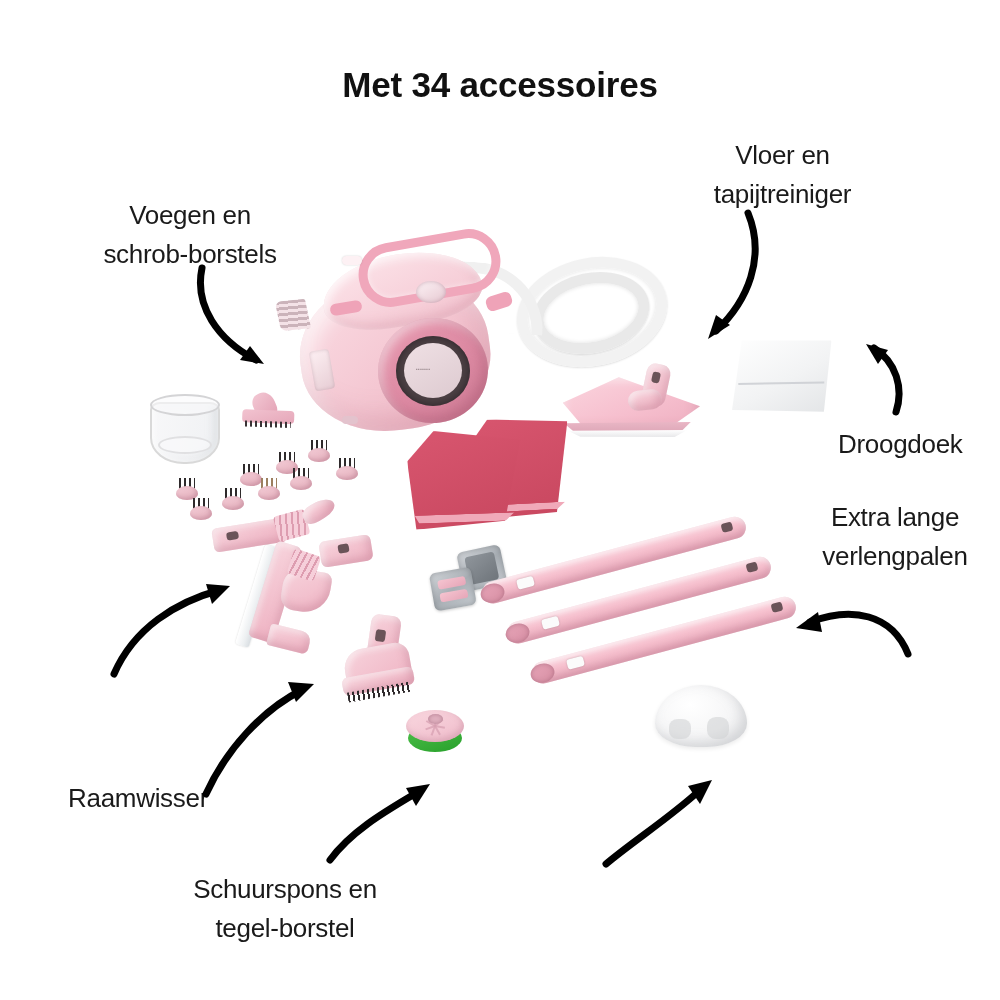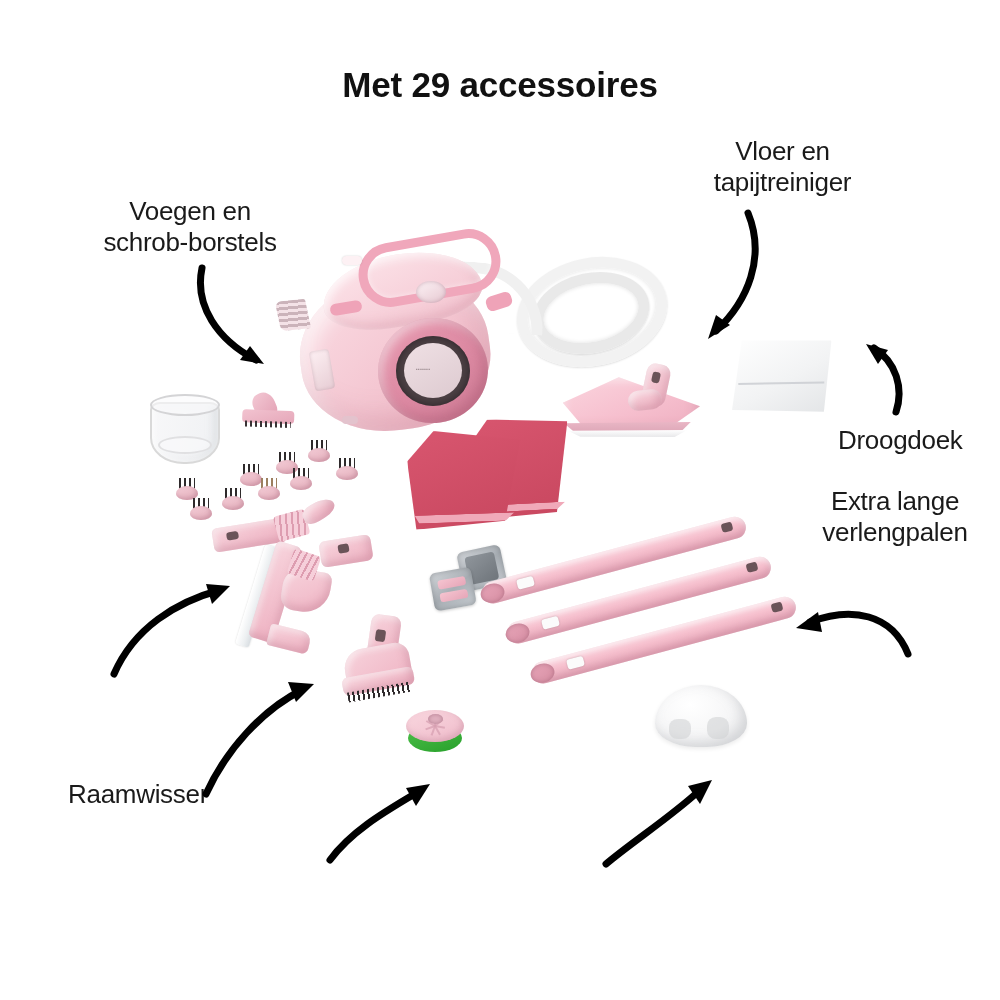--- a/index.html
+++ b/index.html
@@ -29,21 +29,21 @@
     font-size: 35px;
     font-weight: bold;
     color: #111111;
     letter-spacing: -0.2px;
   }
 
   
   .label {
     position: absolute;
     font-size: 26px;
-    line-height: 31px;
+    line-height: 39px;
     color: #1a1a1a;
     font-weight: 400;
     white-space: pre-line;
     letter-spacing: -0.3px;
   }
   .label.c { text-align: center; }
   .label.l { text-align: left; }
 
   
   .arrow { position: absolute; overflow: visible; }
@@ -297,21 +297,21 @@
   .uBristles {
     position: absolute;
     background: repeating-linear-gradient(90deg,#2f2a2c 0 2px, transparent 2px 5px);
   }
 </style>
 </head>
 <body>
 
 <div id="canvas">
 
-  <div class="title">Met 29 accessoires</div>
+  <div class="title">Met 34 accessoires</div>
 
   <div class="pc" style="left:280px; top:240px; width:400px; height:200px;">
 
     <div class="hose-seg" style="left:236px; top:18px; width:130px; height:86px; transform:rotate(-12deg); border-color:#f2f2f2;"></div>
     <div class="hose-seg" style="left:252px; top:33px; width:96px; height:58px; transform:rotate(-12deg); border-color:#e9e9e9;"></div>
     <div class="pc" style="left:124px; top:22px; width:130px; height:58px;
                 border-top:11px solid #f0f0f0; border-right:11px solid #f0f0f0;
                 border-radius:0 80px 0 0; transform:rotate(4deg);"></div>
 
     <div class="mach-body" style="left:20px; top:38px; width:190px; height:152px; transform:rotate(-8deg);"></div>
@@ -498,26 +498,28 @@
   </div>
 
   <div class="label c" style="left:45px; top:196px; width:290px;">Voegen en
 schrob-borstels</div>
 
   <div class="label c" style="left:645px; top:136px; width:275px;">Vloer en
 tapijtreiniger</div>
 
   <div class="label l" style="left:838px; top:425px; width:170px;">Droogdoek</div>
 
-  <div class="label c" style="left:790px; top:486px; width:210px;">Extra lange
+  <div class="label c" style="left:790px; top:498px; width:210px;">Extra lange
 verlengpalen</div>
 
 
   <div class="label l" style="left:68px; top:779px; width:210px;">Raamwisser</div>
 
+  <div class="label c" style="left:150px; top:870px; width:270px;">Schuurspons en
+tegel-borstel</div>
 
 
   <svg class="arrow" style="left:180px; top:258px; width:110px; height:120px;" viewBox="0 0 110 120">
     <path d="M 22 10 C 14 48, 38 82, 76 102"></path>
     <polygon points="84,106 60,102 70,88"></polygon>
   </svg>
 
   <svg class="arrow" style="left:676px; top:205px; width:110px; height:150px;" viewBox="0 0 110 150">
     <path d="M 72 8 C 90 52, 72 96, 40 126"></path>
     <polygon points="32,134 40,110 54,120"></polygon>

